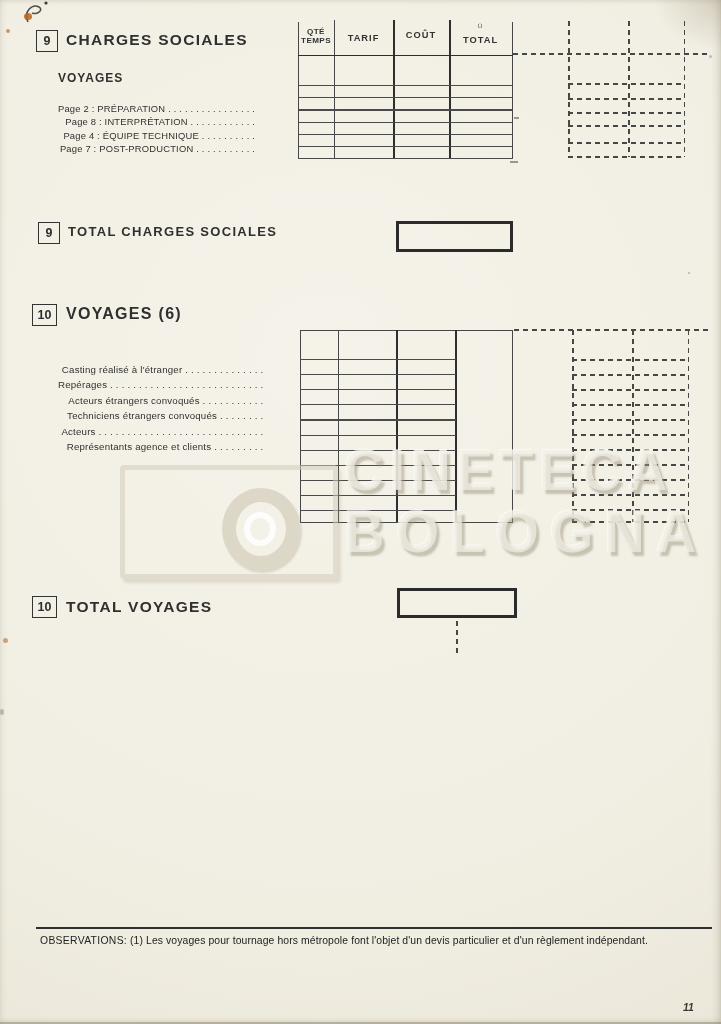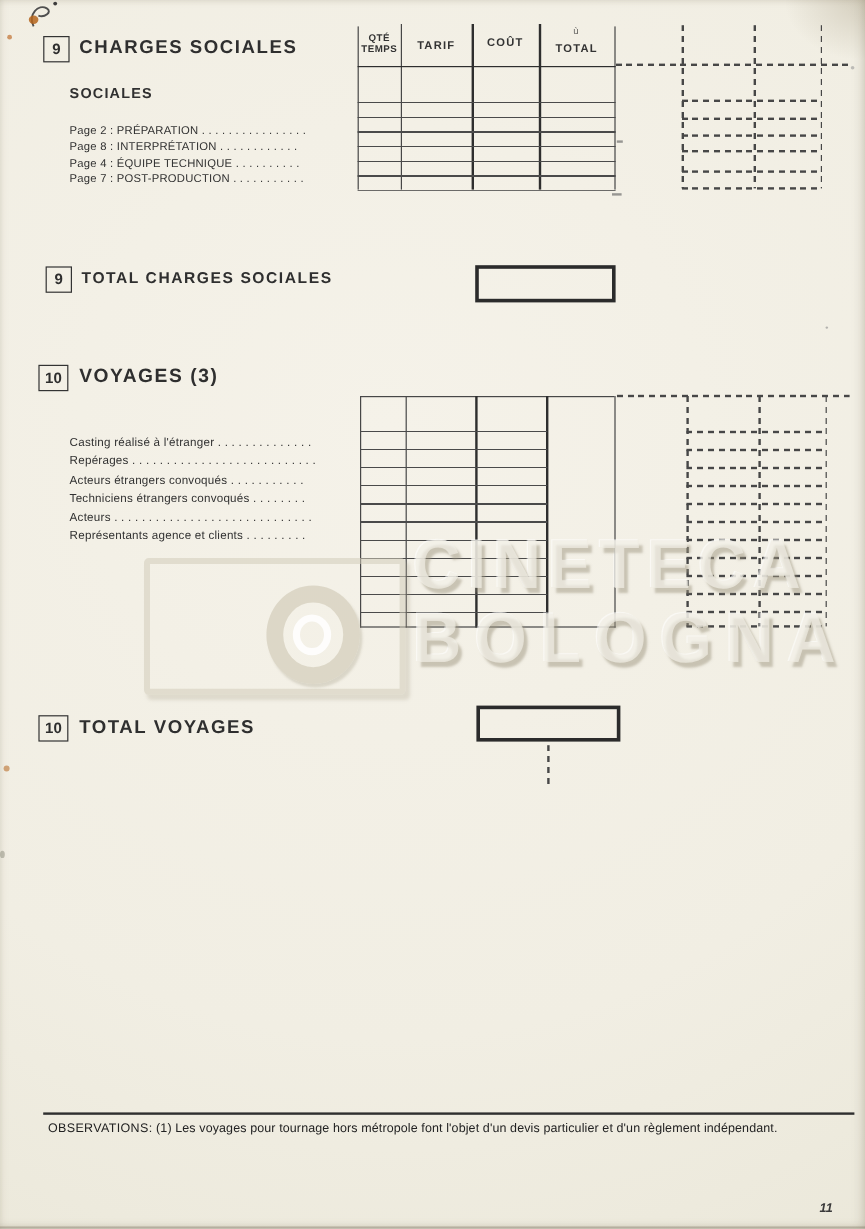--- a/index.html
+++ b/index.html
@@ -23,21 +23,21 @@
   .rg15{position:absolute;background:repeating-linear-gradient(to bottom,#4a4a4a 0 1.1px,transparent 1.1px 15.1px);}
   
   .dh{position:absolute;height:1.6px;background:repeating-linear-gradient(to right,#474747 0 5px,transparent 5px 9px);}
   .dv{position:absolute;width:1.6px;background:repeating-linear-gradient(to bottom,#474747 0 5px,transparent 5px 9px);}
   
   .numbox{position:absolute;border:1.7px solid #333;display:flex;align-items:center;justify-content:center;
           font-size:12.5px;font-weight:bold;color:#2e2e2e;background:transparent;}
   .sec-title{position:absolute;font-weight:bold;color:#2f2f2f;letter-spacing:1.3px;white-space:nowrap;}
   .sub-title{position:absolute;font-weight:bold;color:#303030;font-size:12px;letter-spacing:1px;}
   .linecol{position:absolute;font-size:9.4px;color:#313131;letter-spacing:.2px;white-space:nowrap;}
-  .linecol div{height:13.3px;line-height:13.3px;}
+  .linecol div{height:13.3px;line-height:13.3px;text-align:right;}
   .linecol10 div{height:15.4px;line-height:15.4px;}
   .th{position:absolute;text-align:center;color:#333;font-size:9.3px;letter-spacing:1px;font-weight:bold;}
   .th-small{font-size:8.1px;letter-spacing:.4px;line-height:9.2px;font-weight:bold;}
   .totbox{position:absolute;border:3px solid #2b2b2b;background:transparent;}
   
   .wm{position:absolute;left:112px;top:438px;width:612px;height:150px;z-index:6;pointer-events:none;}
   .wm-rect{position:absolute;left:8px;top:27px;width:208px;height:104px;border:5px solid rgba(210,204,186,.55);
            border-radius:4px;box-shadow:3px 4px 3px rgba(160,152,128,.25);}
   .wm-ring-outer{position:absolute;left:110px;top:50px;width:50px;height:54px;border-radius:50%;
            border:14px solid rgba(205,198,178,.6);box-shadow:2px 3px 2px rgba(160,152,128,.3);}
@@ -77,21 +77,21 @@
   <div class="speck" style="left:0px;top:709px;width:4px;height:6px;background:#8a8a7a;opacity:.5"></div>
   <div class="speck" style="left:709px;top:55px;width:3px;height:3px;background:#999;opacity:.6"></div>
   <div class="speck" style="left:688px;top:272px;width:2px;height:2px;background:#888;opacity:.6"></div>
   <div class="mini-dash" style="left:510px;top:161px;width:8px"></div>
   <div class="mini-dash" style="left:514px;top:117px;width:5px"></div>
 
   <div class="numbox" style="left:36px;top:30px;width:20px;height:20px">
     <span>9</span>
   </div>
   <div class="sec-title" style="left:66px;top:31px;font-size:15.5px">CHARGES SOCIALES</div>
-  <div class="sub-title" style="left:58px;top:71px">SOCIALES</div>
+  <div class="sub-title" style="left:58px;top:71px">VOYAGES</div>
   <div class="linecol" style="left:58px;top:102px">
     <div>Page 2 : PRÉPARATION . . . . . . . . . . . . . . . .</div>
     <div>Page 8 : INTERPRÉTATION . . . . . . . . . . . .</div>
     <div>Page 4 : ÉQUIPE TECHNIQUE . . . . . . . . . .</div>
     <div>Page 7 : POST-PRODUCTION . . . . . . . . . . .</div>
   </div>
 
   <div class="abs" style="left:298px;top:20px;width:189px;height:138px">
     <div class="sv" style="left:0;top:2px;height:136px"></div>
     <div class="sv" style="left:36px;top:0;height:138px"></div>
@@ -122,21 +122,21 @@
 
   <div class="numbox" style="left:38px;top:222px;width:20px;height:20px">
     <span>9</span>
   </div>
   <div class="sec-title" style="left:68px;top:224px;font-size:13px">TOTAL CHARGES SOCIALES</div>
   <div class="totbox" style="left:396px;top:221px;width:111px;height:25px"></div>
 
   <div class="numbox" style="left:32px;top:304px;width:23px;height:20px">
     <span>10</span>
   </div>
-  <div class="sec-title" style="left:66px;top:305px;font-size:16px">VOYAGES (3)</div>
+  <div class="sec-title" style="left:66px;top:305px;font-size:16px">VOYAGES (6)</div>
   <div class="linecol linecol10" style="left:58px;top:362px;font-size:9.7px">
     <div>Casting réalisé à l'étranger . . . . . . . . . . . . . .</div>
     <div>Repérages . . . . . . . . . . . . . . . . . . . . . . . . . . .</div>
     <div>Acteurs étrangers convoqués . . . . . . . . . . .</div>
     <div>Techniciens étrangers convoqués . . . . . . . .</div>
     <div>Acteurs . . . . . . . . . . . . . . . . . . . . . . . . . . . . .</div>
     <div>Représentants agence et clients . . . . . . . . .</div>
   </div>
 
   <div class="abs" style="left:300px;top:330px;width:213px;height:193px">

